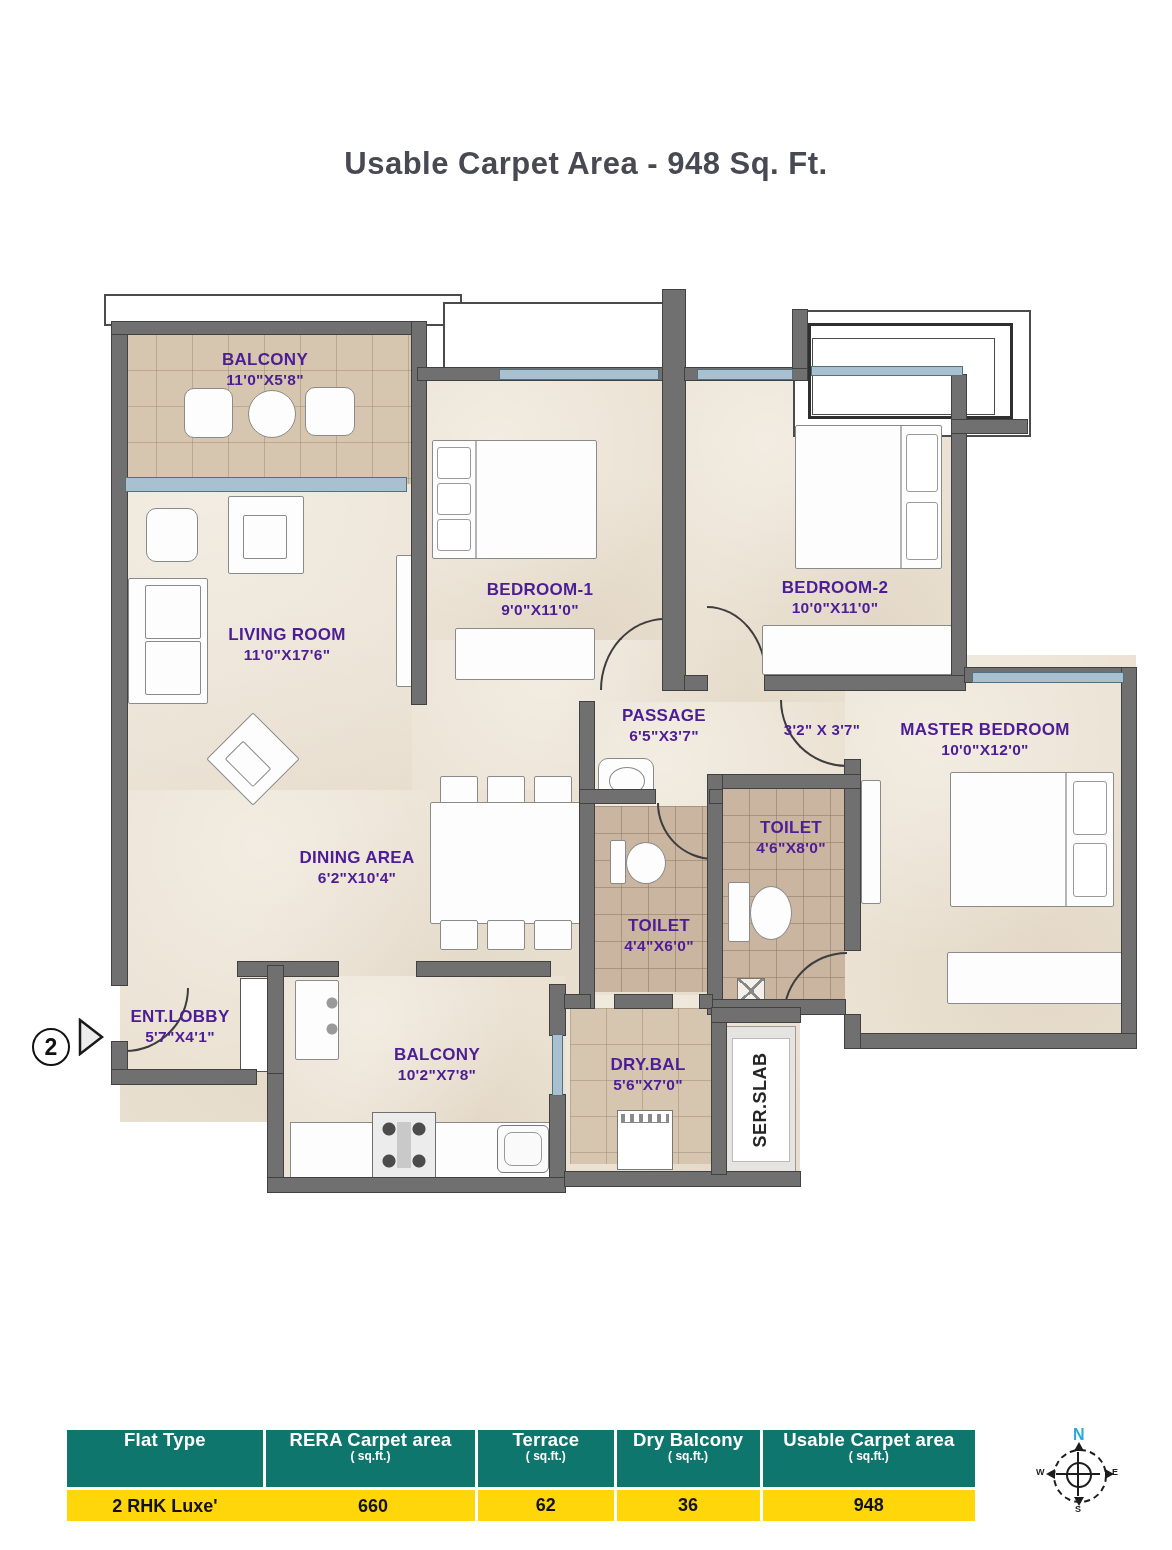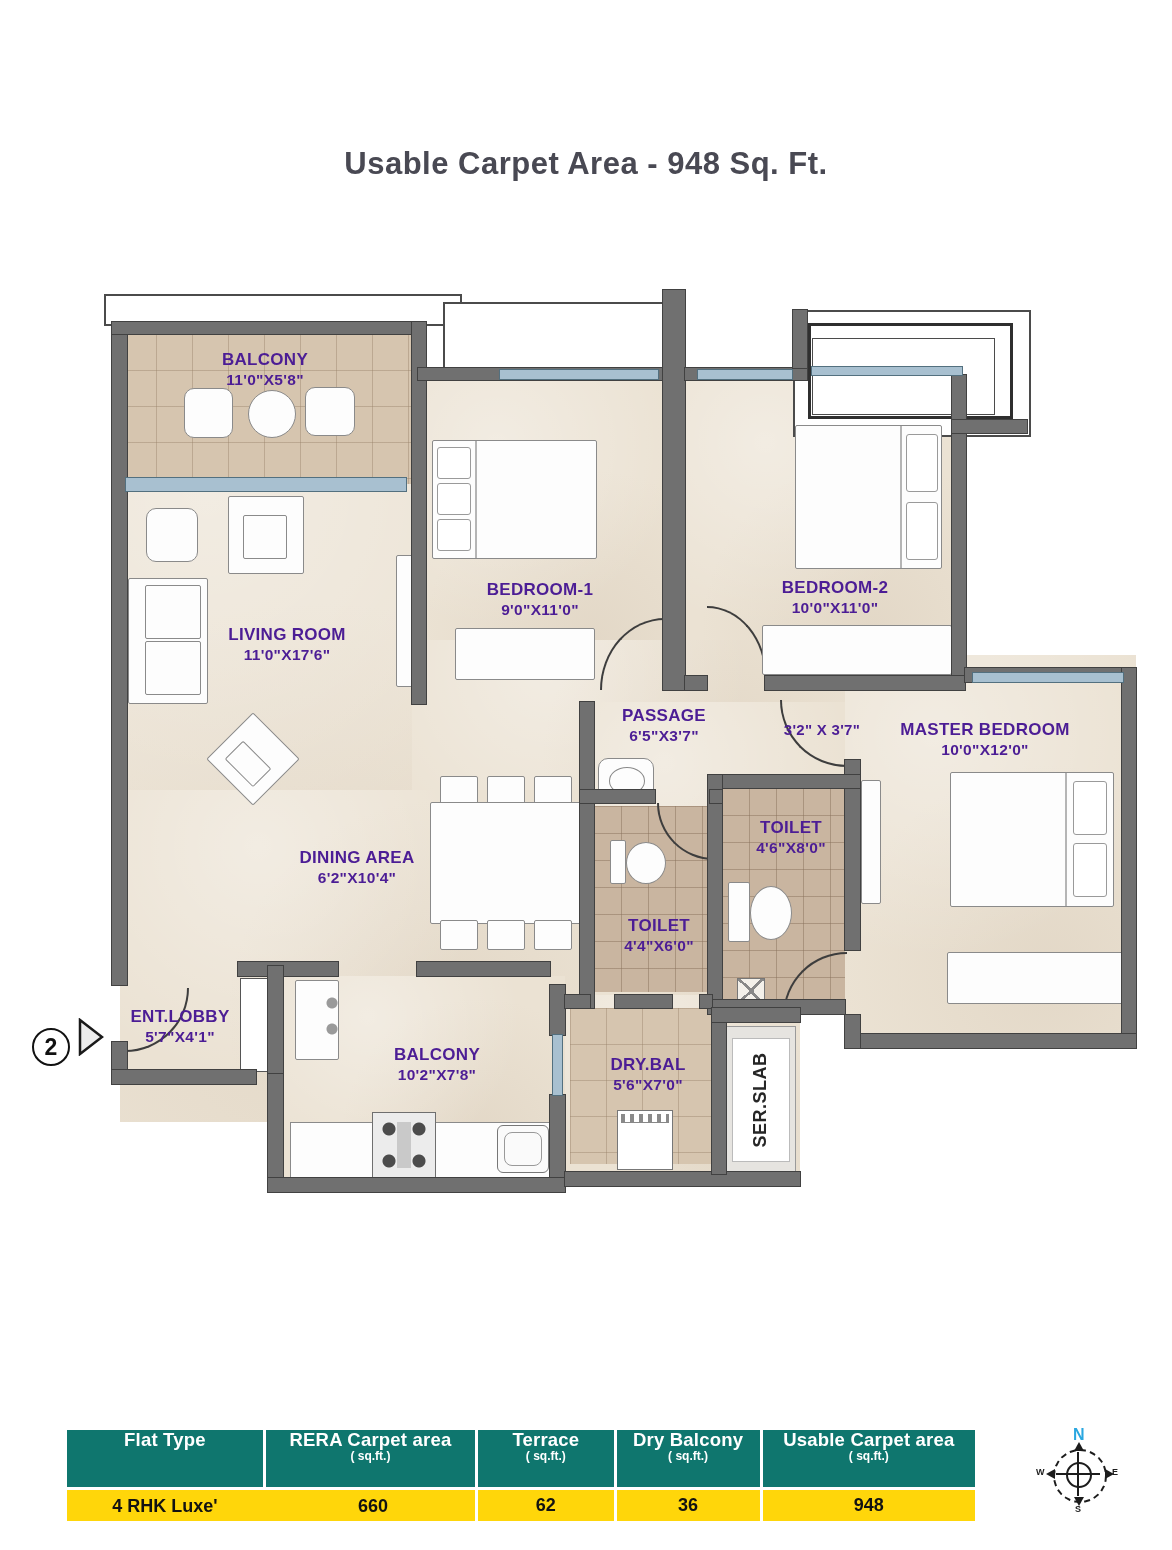--- a/index.html
+++ b/index.html
@@ -326,21 +326,21 @@
           <b>Dry Balcony</b>
           <span>( sq.ft.)</span>
         </div>
       <div class="hcell" style="width:218px">
           <b>Usable Carpet area</b>
           <span>( sq.ft.)</span>
         </div>
     </div>
     <div class="row">
       <div class="ycell" style="width:419px">
-        <span class="pos" style="left:24%">4 RHK  Luxe'</span>
+        <span class="pos" style="left:24%">2 RHK  Luxe'</span>
         <span class="pos" style="left:75%">660</span>
       </div>
       <div class="ycell" style="width:139px">62</div>
       <div class="ycell" style="width:147px">36</div>
       <div class="ycell" style="width:218px">948</div>
     </div>
   </div>
 
   <div class="compass">
     <i class="c-ring"></i>

